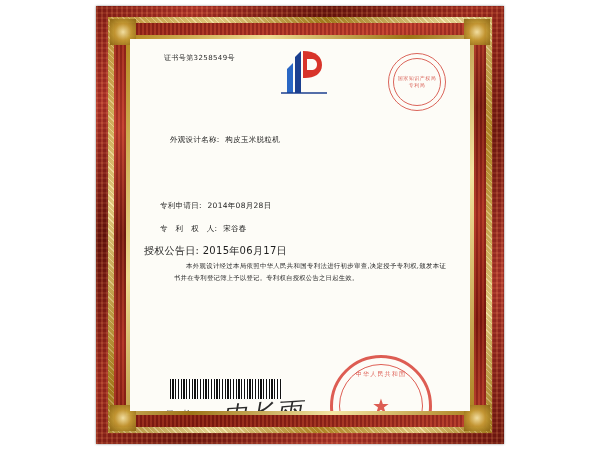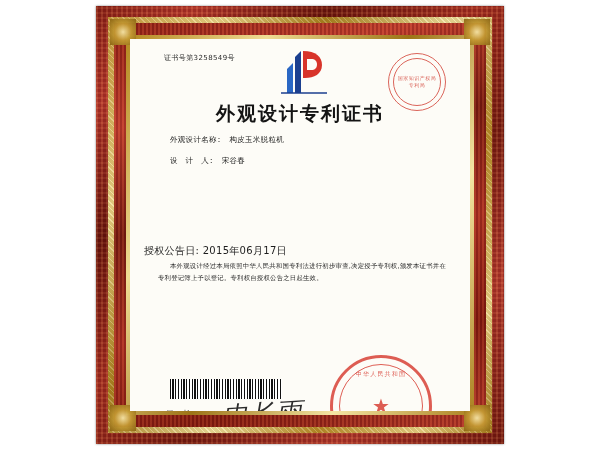--- a/index.html
+++ b/index.html
@@ -138,21 +138,20 @@
     left: 40px;
     top: 96px;
     width: 270px;
   }
   .field-row {
     font-size: 7.5px;
     color: #1d1d1d;
     margin-bottom: 11px;
     letter-spacing: 0.3px;
     white-space: nowrap;
-    font-family: Liberation Mono, monospace;
   }
   .field-row .lbl { display: inline-block; }
   .field-row .val { display: inline-block; margin-left: 3px; }
 
   .fields2 {
     position: absolute;
     left: 30px;
     top: 162px;
     width: 290px;
   }
@@ -172,21 +171,21 @@
     position: absolute;
     left: 28px;
     top: 222px;
     width: 288px;
     font-size: 6.4px;
     line-height: 11.5px;
     color: #2a2a2a;
     text-align: justify;
     letter-spacing: 0.2px;
   }
-  .body-text p { margin: 0 0 6px 0; text-indent: 12px; }
+  .body-text p { margin: 0 0 6px 16px; text-indent: 12px; }
 
   .barcode {
     position: absolute;
     left: 40px;
     top: 340px;
     width: 112px;
     height: 20px;
     background:
       repeating-linear-gradient(90deg,
         #111 0px, #111 1px, #fff 1px, #fff 2px,
@@ -306,34 +305,37 @@
     <div class="logo">
       <svg viewBox="0 0 58 52" width="58" height="52" aria-hidden="true">
         <path d="M20 46 L20 10 L26 4 L26 46 Z" fill="#1b3f8f"></path>
         <path d="M12 46 L12 22 L18 16 L18 46 Z" fill="#2a67c4"></path>
         <path d="M28 4 C41 4 47 10 47 18 C47 27 39 31 30 31 L28 31 Z" fill="#d8342a"></path>
         <path d="M32 12 L32 23 L36 23 C40 23 42 21 42 17.5 C42 14 40 12 36 12 Z" fill="#fdfcf7"></path>
         <path d="M6 46 L52 46" stroke="#1b3f8f" stroke-width="1.6" fill="none"></path>
       </svg>
     </div>
 
-    <div class="title">外观设计专利证书</div>
 
     <div class="fields">
       <div class="field-row">
         <span class="lbl">外观设计名称:</span>
         <span class="val">构皮玉米脱粒机</span>
       </div>
+    </div>
+
+    <div class="fields2">
       <div class="field-row">
-        <span class="lbl">设　计　人:</span>
+        <span class="lbl">专利申请日:</span>
+        <span class="val">2014年08月28日</span>
+      </div>
+      <div class="field-row">
+        <span class="lbl">专　利　权　人:</span>
         <span class="val">宋谷春</span>
       </div>
-    </div>
-
-    <div class="fields2">
     </div>
 
     <div class="grant-row">
       <span class="lbl">授权公告日:</span>
       <span class="val">2015年06月17日</span>
     </div>
 
     <div class="body-text">
       <p>本外观设计经过本局依照中华人民共和国专利法进行初步审查,决定授予专利权,颁发本证书并在专利登记簿上予以登记。专利权自授权公告之日起生效。</p>
     </div>

